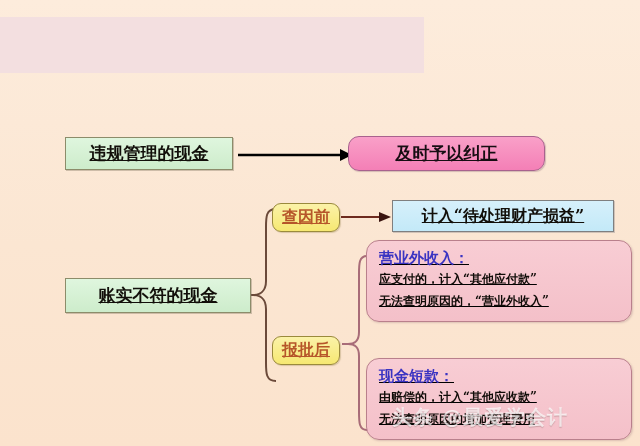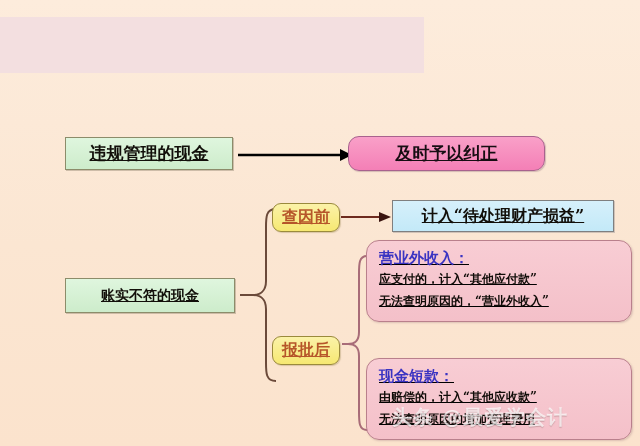--- a/index.html
+++ b/index.html
@@ -111,21 +111,21 @@
     font-weight: bold;
     font-size: 12px;
     line-height: 22px;
     white-space: nowrap;
     font-family: "DejaVu Serif", "Liberation Serif", serif;
   }
 
   
   #box-illegal-cash { left: 65px;  top: 137px; width: 168px; height: 33px; font-size: 17px; }
   #box-correct      { left: 348px; top: 136px; width: 197px; height: 35px; font-size: 17px; }
-  #box-discrepancy  { left: 65px;  top: 278px; width: 170px; height: 35px; font-size: 14px; }
+  #box-discrepancy  { left: 65px;  top: 278px; width: 186px; height: 35px; font-size: 17px; }
   #box-before-cause { left: 272px; top: 203px; width: 68px;  height: 29px; font-size: 16px; }
   #box-after-approval { left: 272px; top: 336px; width: 68px; height: 29px; font-size: 16px; }
   #box-pending      { left: 392px; top: 200px; width: 222px; height: 32px; font-size: 16px; }
   #note-overage     { left: 366px; top: 240px; width: 266px; height: 82px; }
   #note-shortage    { left: 366px; top: 358px; width: 266px; height: 82px; }
 
   
   .conn { position: absolute; }
   .watermark {
     position: absolute;

